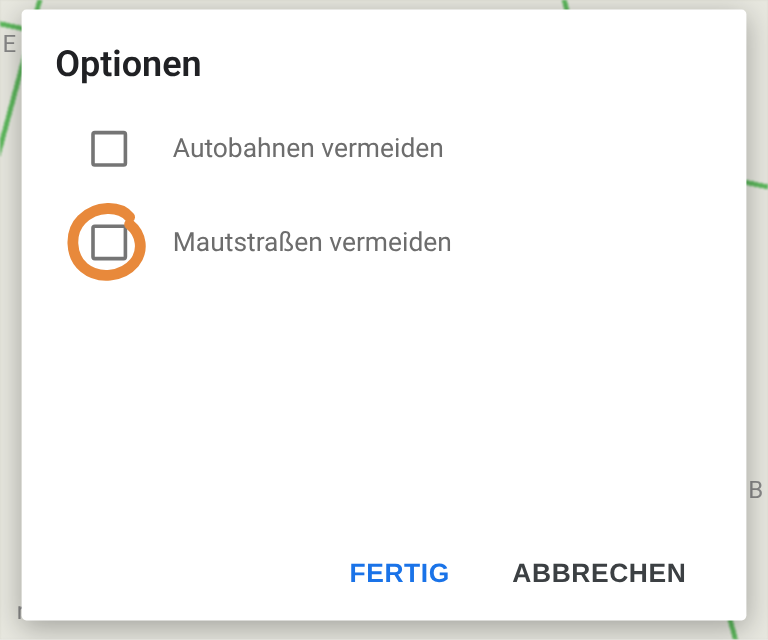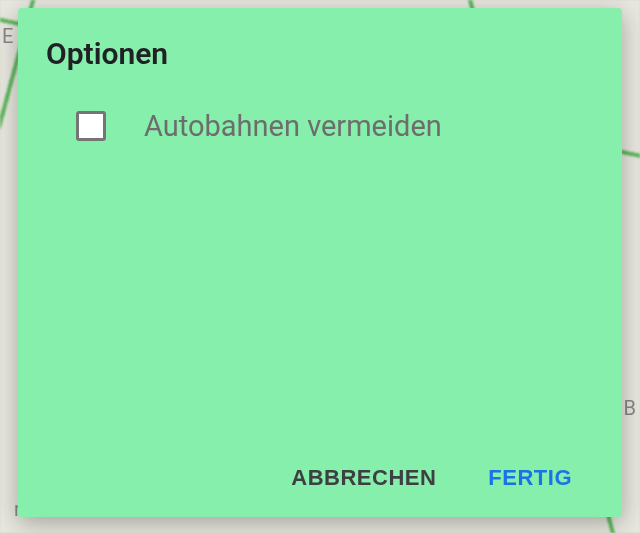--- a/index.html
+++ b/index.html
@@ -26,21 +26,21 @@
       font-size: 20px;
       color: #888;
       font-weight: 400;
     }
     .dialog {
       position: absolute;
       left: 18px;
       top: 8px;
       right: 18px;
       bottom: 16px;
-      background: #86efac;
+      background: #ffffff;
       border-radius: 4px;
       box-shadow: 0 6px 24px rgba(0,0,0,0.3);
       display: flex;
       flex-direction: column;
       padding: 28px 28px 18px 28px;
     }
     .dialog-title {
       font-size: 30px;
       font-weight: 600;
       color: #202124;
@@ -59,21 +59,21 @@
     }
     .checkbox {
       width: 30px;
       height: 30px;
       border: 3px solid #757575;
       border-radius: 3px;
       background: #fff;
       flex-shrink: 0;
     }
     .option-label {
-      font-size: 29px;
+      font-size: 22px;
       color: #6d6d6d;
       font-weight: 400;
     }
     .annotation {
       position: absolute;
       left: -24px;
       top: -20px;
       width: 78px;
       height: 72px;
       pointer-events: none;
@@ -108,21 +108,28 @@
 <div class="dialog">
   <div class="dialog-title">Optionen</div>
 
   <div class="options">
 
     <div class="option-row">
       <div class="checkbox"></div>
       <div class="option-label">Autobahnen vermeiden</div>
     </div>
 
+    <div class="option-row">
+      <svg class="annotation" viewBox="0 0 78 72">
+        <path d="M 56 14 C 48 4, 28 4, 16 16 C 6 26, 6 46, 18 56 C 30 66, 50 64, 60 52 C 68 42, 66 28, 56 20" fill="none" stroke="#e8893b" stroke-width="9" stroke-linecap="round"></path>
+      </svg>
+      <div class="checkbox"></div>
+      <div class="option-label">Mautstraßen vermeiden</div>
+    </div>
 
 
   </div>
 
   <div class="actions">
+    <button class="btn btn-done">FERTIG</button>
     <button class="btn btn-cancel">ABBRECHEN</button>
-    <button class="btn btn-done">FERTIG</button>
   </div>
 </div>
 
 </body></html>

